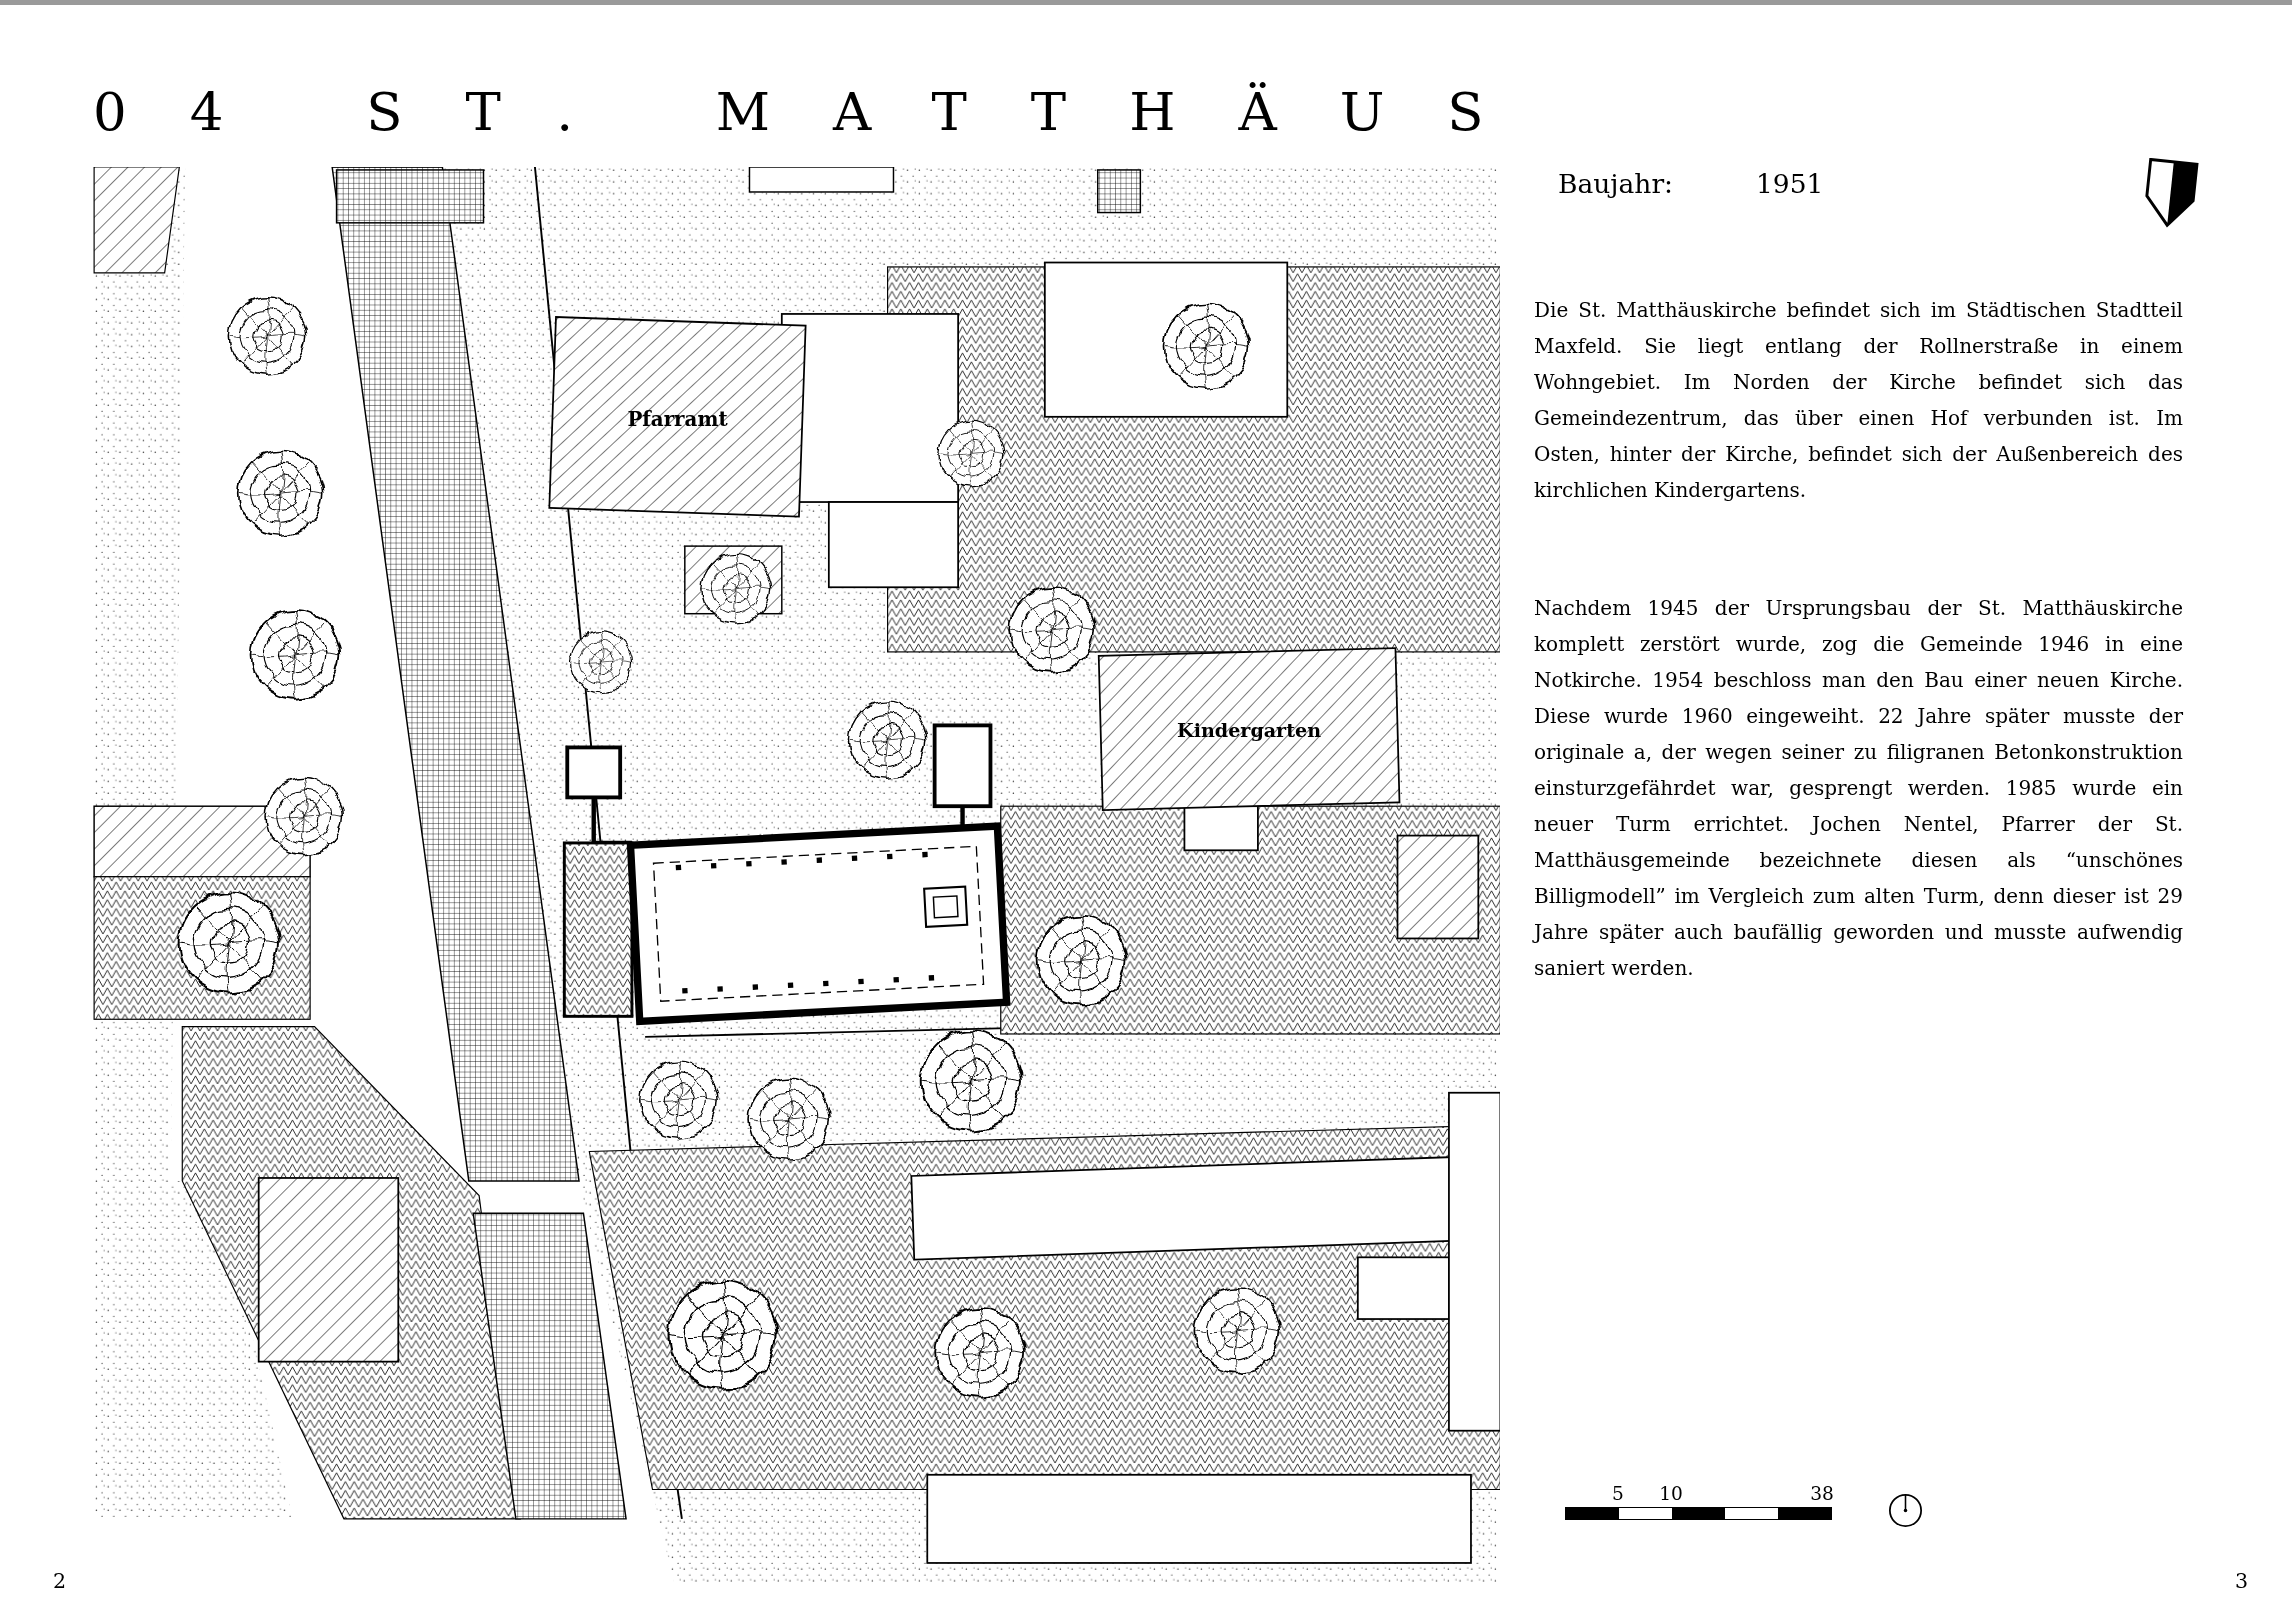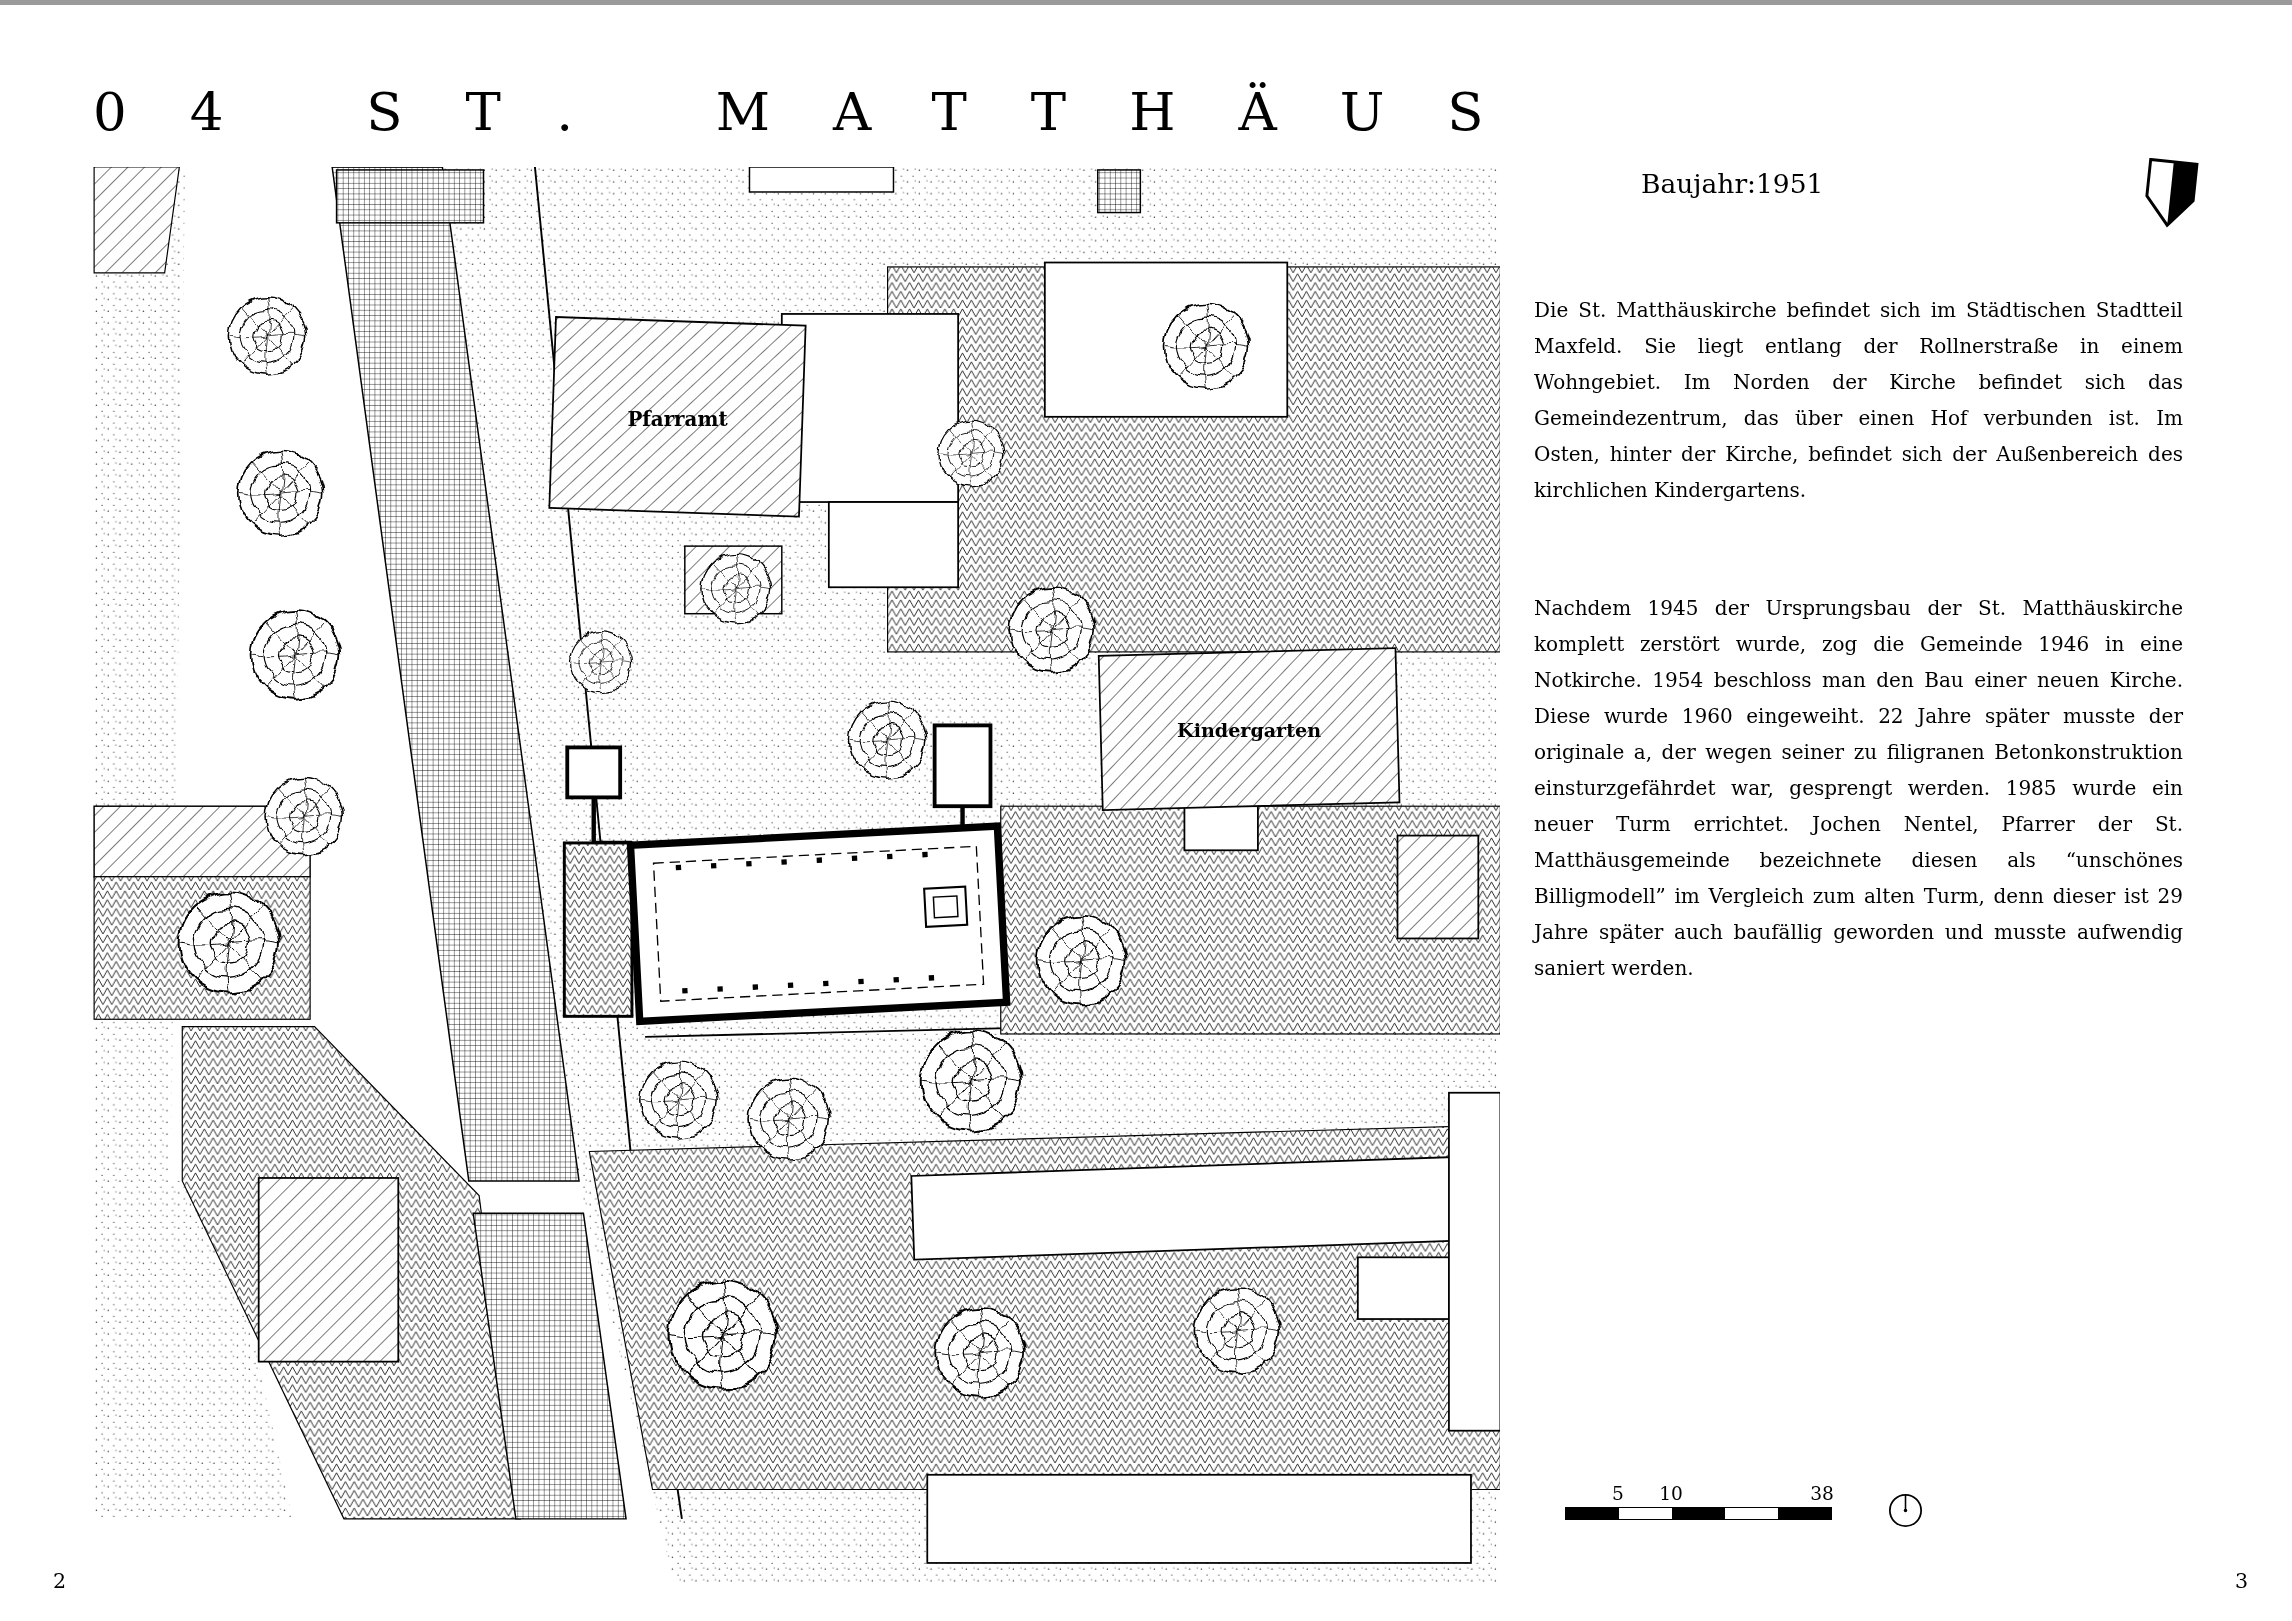--- a/index.html
+++ b/index.html
@@ -8,21 +8,21 @@
     margin:5px auto;font-family:"DejaVu Serif","Liberation Serif",serif;color:#000;
     overflow:hidden;
   }
   .abs{position:absolute;}
   .title{
     left:93px;top:76px;font-size:53px;letter-spacing:63px;white-space:nowrap;
     font-weight:500;
   }
   .plan-svg{left:93px;top:162px;}
   .info-row{left:1558px;width:647px;font-size:26.5px;display:flex;}
-  .info-label{width:198px;flex:0 0 auto;text-align:right;}
+  .info-label{width:198px;flex:0 0 auto;}
   .para{left:1534px;width:649px;font-size:20px;line-height:36px;text-align:justify;}
   .logo{left:2142px;top:153px;}
   .pageno{font-size:20.6px;bottom:33px;}
   .pageno.left{left:53px;}
   .pageno.right{right:45px;}
   .scalebar{left:1565px;top:1478px;width:267px;height:45px;}
   .scale-ticks{position:absolute;top:0;left:0;width:100%;height:19.6px;font-size:18.6px;}
   .scale-ticks span{position:absolute;transform:translateX(-50%);}
   .scale-strip{position:absolute;left:0;top:23.5px;width:265px;height:11.8px;border:1.6px solid #000;display:flex;}
   .scale-seg{flex:1 1 0;}

